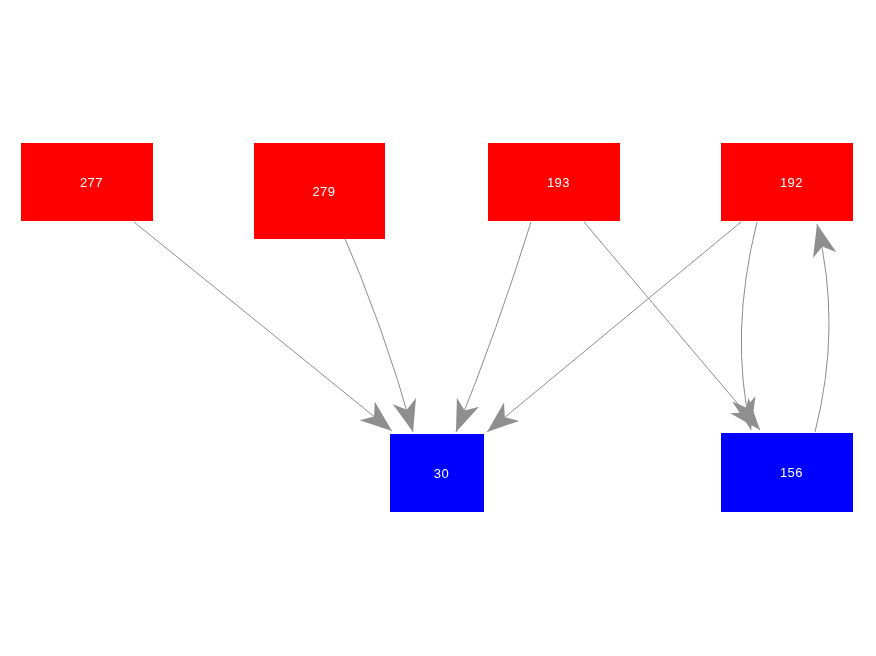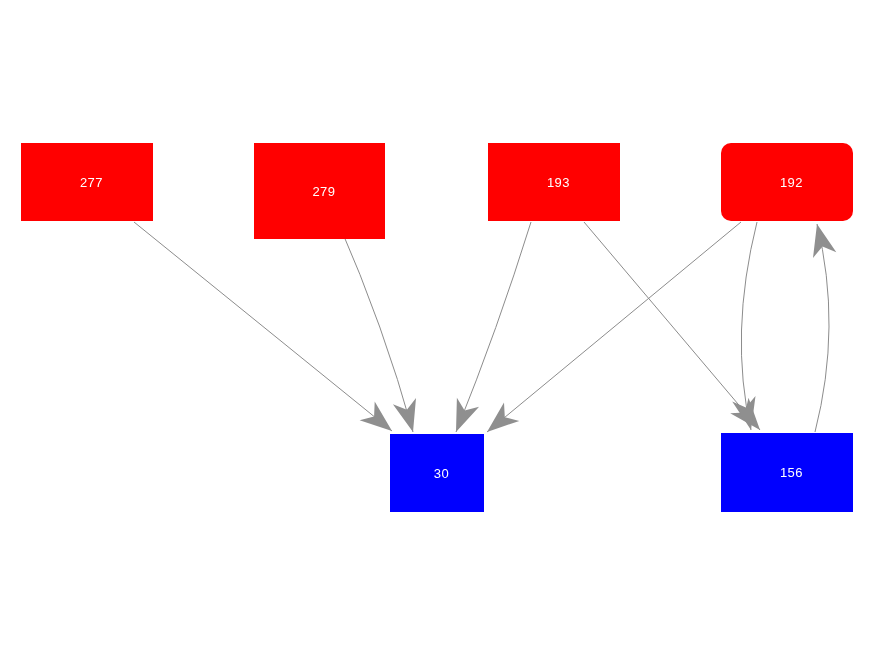--- a/index.html
+++ b/index.html
@@ -73,21 +73,21 @@
   <div id="node-layer">
       <div class="node" style="left: 21px; top: 143px; width: 132px; height: 78px; background: rgb(255, 0, 0);">
         <span class="node-label" style="color: rgb(255, 255, 255);">277</span>
       </div>
       <div class="node" style="left: 254px; top: 143px; width: 131px; height: 96px; background: rgb(255, 0, 0);">
         <span class="node-label" style="color: rgb(255, 255, 255);">279</span>
       </div>
       <div class="node" style="left: 488px; top: 143px; width: 132px; height: 78px; background: rgb(255, 0, 0);">
         <span class="node-label" style="color: rgb(255, 255, 255);">193</span>
       </div>
-      <div class="node" style="left: 721px; top: 143px; width: 132px; height: 78px; background: rgb(255, 0, 0); border-radius: 10px;">
+      <div class="node" style="left: 721px; top: 143px; width: 132px; height: 78px; background: rgb(255, 0, 0);">
         <span class="node-label" style="color: rgb(255, 255, 255);">192</span>
       </div>
       <div class="node" style="left: 390px; top: 434px; width: 94px; height: 78px; background: rgb(0, 0, 255);">
         <span class="node-label" style="color: rgb(255, 255, 255); text-align: center;">30</span>
       </div>
       <div class="node" style="left: 721px; top: 433px; width: 132px; height: 79px; background: rgb(0, 0, 255);">
         <span class="node-label" style="color: rgb(255, 255, 255);">156</span>
       </div>
     </div>
 </div>

